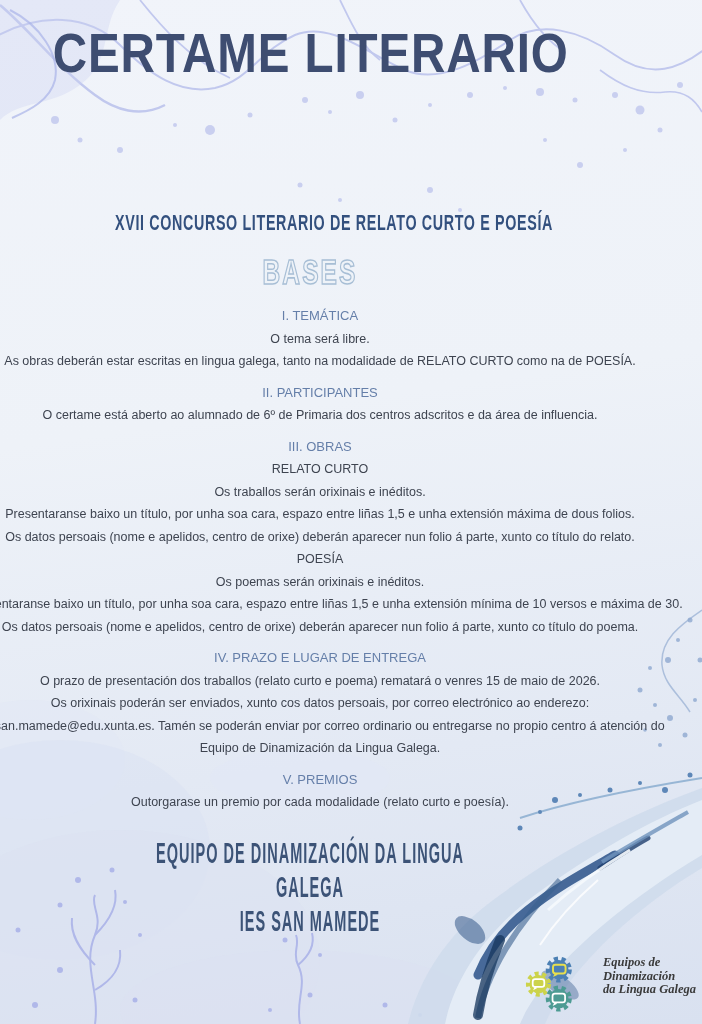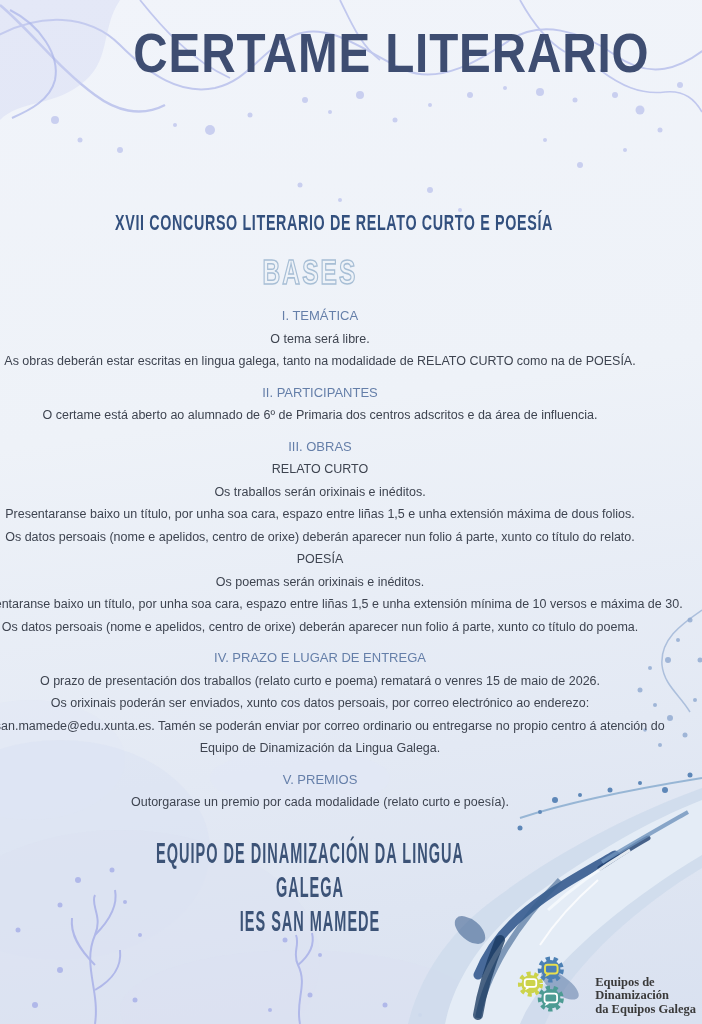--- a/index.html
+++ b/index.html
@@ -2,39 +2,39 @@
 <html><head>
 <meta charset="utf-8">
 <style>
   html,body{margin:0;padding:0;}
   .page{
     position:relative;width:702px;height:1024px;overflow:hidden;
     background:linear-gradient(172deg,#f1f4fa 0%,#eef2f8 40%,#e3e9f4 72%,#d9e1f0 100%);
     font-family:"Liberation Sans",sans-serif;
   }
   .bg-svg{position:absolute;left:0;top:0;width:702px;height:1024px;}
-  .title-block{position:absolute;top:14px;left:0;width:702px;text-align:right;
+  .title-block{position:absolute;top:14px;left:0;width:702px;text-align:left;
     color:#3e4d71;font-weight:bold;}
   .title-1{font-size:56px;line-height:78px;letter-spacing:1px;transform:scaleX(.85);}
   .title-2{font-size:54px;line-height:64px;transform:scaleX(1);}
   .subtitle{position:absolute;top:210px;left:-17px;width:702px;text-align:center;
     font-size:22px;font-weight:bold;letter-spacing:1px;color:#33507e;transform:scaleX(.65);}
   .bases{position:absolute;top:250px;left:-41px;width:702px;text-align:center;
     font-size:35px;line-height:44px;font-weight:bold;letter-spacing:3px;
     color:rgba(235,242,248,.25);-webkit-text-stroke:1.6px #a7bed5;transform:scaleX(.7);}
   .content{position:absolute;top:305px;left:-31px;width:702px;text-align:center;
     color:#3e4450;font-size:12.5px;}
   .content section{margin:0 0 9px 0;}
   .content section.gap{margin-top:7px;}
   .sec-heading{color:#657fa9;font-size:13px;line-height:22.5px;}
   .line{margin:0;line-height:22.5px;white-space:nowrap;}
   .footer-heading{position:absolute;top:836px;left:-41px;width:702px;text-align:center;
     color:#3c5377;font-weight:bold;font-size:29px;line-height:34px;letter-spacing:2px;
     transform:scaleX(.5);}
-  .logo{position:absolute;right:6px;bottom:8px;display:flex;align-items:flex-end;gap:21px;}
+  .logo{position:absolute;right:6px;bottom:8px;display:flex;align-items:flex-start;gap:21px;font-style:italic;}
   .logo-text{font-family:"Liberation Serif",serif;font-weight:bold;font-size:12.5px;
     line-height:13.5px;color:#3a3a3a;}
 </style>
 </head>
 <body>
 
 <div class="page">
 
   <svg class="bg-svg" viewBox="0 0 702 1024">
 
@@ -223,17 +223,17 @@
       <g>
         <circle cx="36" cy="44" r="10.5" fill="none" stroke="#4d9b93" stroke-width="6" stroke-dasharray="4 3.4"></circle>
         <circle cx="36" cy="44" r="10" fill="#4d9b93"></circle>
         <rect x="29.5" y="39" width="13" height="9" rx="2.5" fill="none" stroke="#ffffff" stroke-width="1.8"></rect>
         <path d="M31.5,47.5 l-1.8,4.2 l4.6,-2.4 z" fill="#ffffff"></path>
       </g>
     </svg>
     <div class="logo-text">
       <div>Equipos de</div>
       <div>Dinamización</div>
-      <div>da Equipos Galega</div>
+      <div>da Lingua Galega</div>
     </div>
   </div>
 
 </div>
 
 </body></html>

